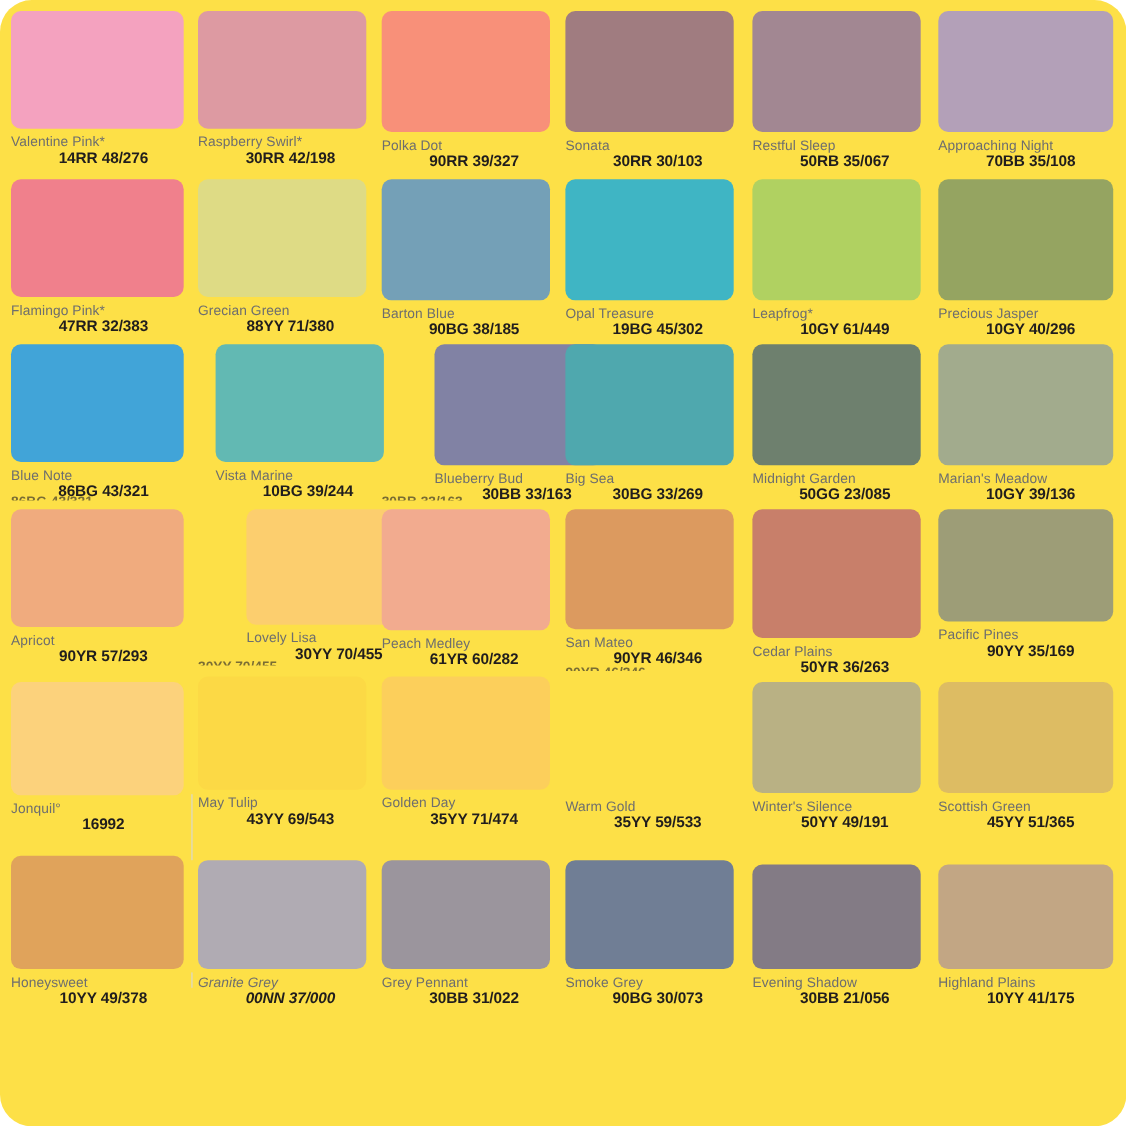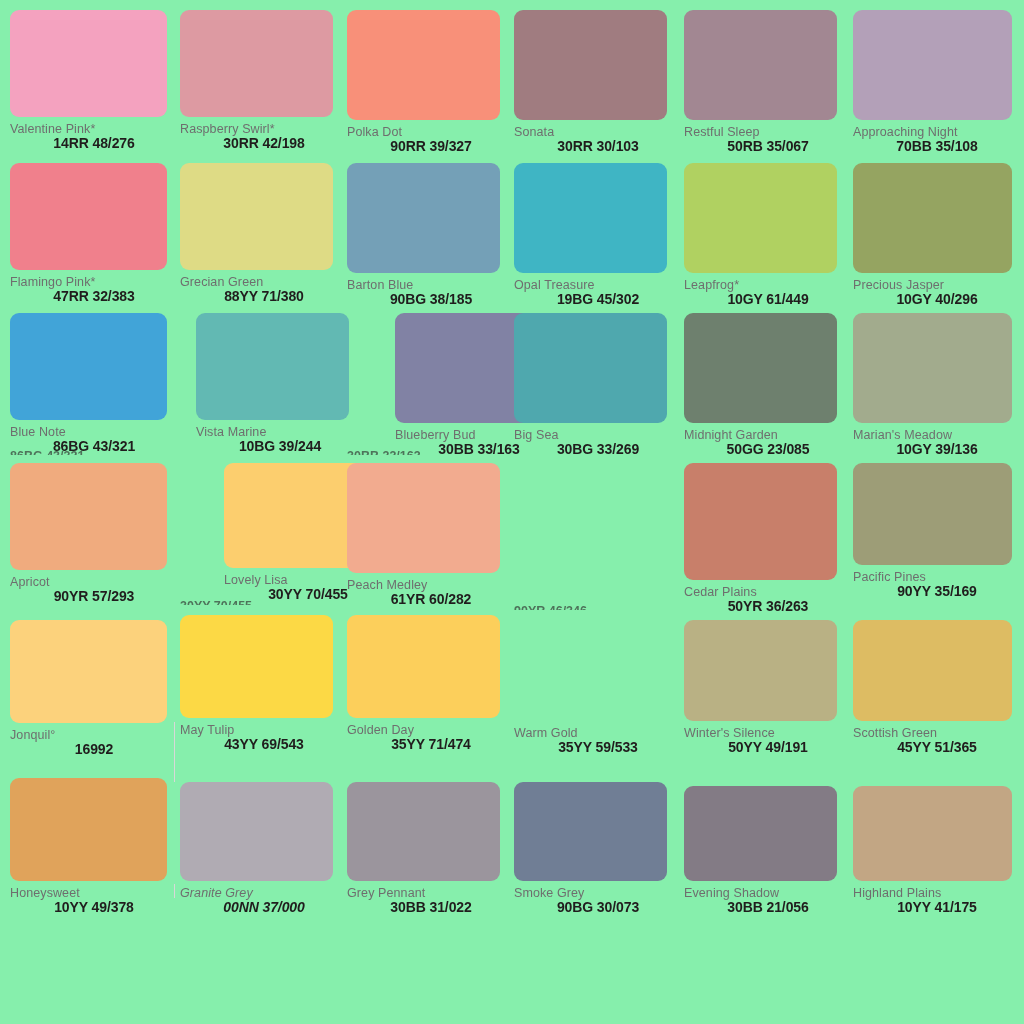--- a/index.html
+++ b/index.html
@@ -12,21 +12,22 @@
     width: 1024px;
     height: 1024px;
     font-family: "Liberation Sans", sans-serif;
     -webkit-font-smoothing: antialiased;
     overflow: hidden;
   }
   #swatch-chart {
     position: relative;
     width: 1024px;
     height: 1024px;
-    background: #86efac;
+    background: #fde047;
+    border-radius: 29px;
   }
   .swatch-cell {
     position: absolute;
     width: 168px;
   }
   .swatch-chip {
     border-radius: 9px;
     width: 157px;
   }
   .swatch-label {
@@ -169,20 +170,25 @@
     <div class="swatch-cell" style="left: 180px; top: 463px; margin-left: 44px;">
       <div class="swatch-chip" title="Lovely Lisa" style="width: 153px; height: 105px; background: rgb(252, 206, 110);"></div>
       <div class="swatch-label">Lovely Lisa</div>
       <div class="swatch-code">30YY 70/455</div>
     </div>
     <div class="swatch-cell" style="left: 347px; top: 463px;">
       <div class="swatch-chip" title="Peach Medley" style="width: 153px; height: 110px; background: rgb(242, 171, 143);"></div>
       <div class="swatch-label">Peach Medley</div>
       <div class="swatch-code">61YR 60/282</div>
     </div>
+    <div class="swatch-cell" style="left: 514px; top: 463px;">
+      <div class="swatch-chip" title="San Mateo" style="width: 153px; height: 109px; background: rgb(220, 154, 95);"></div>
+      <div class="swatch-label">San Mateo</div>
+      <div class="swatch-code">90YR 46/346</div>
+    </div>
     <div class="swatch-cell" style="left: 684px; top: 463px;">
       <div class="swatch-chip" title="Cedar Shadow" style="width: 153px; height: 117px; background: rgb(200, 127, 106);"></div>
       <div class="swatch-label">Cedar Plains</div>
       <div class="swatch-code">50YR 36/263</div>
     </div>
     <div class="swatch-cell" style="left: 853px; top: 463px;">
       <div class="swatch-chip" title="Pacific Pines" style="width: 159px; height: 102px; background: rgb(157, 157, 119);"></div>
       <div class="swatch-label">Pacific Pines</div>
       <div class="swatch-code">90YY 35/169</div>
     </div>

